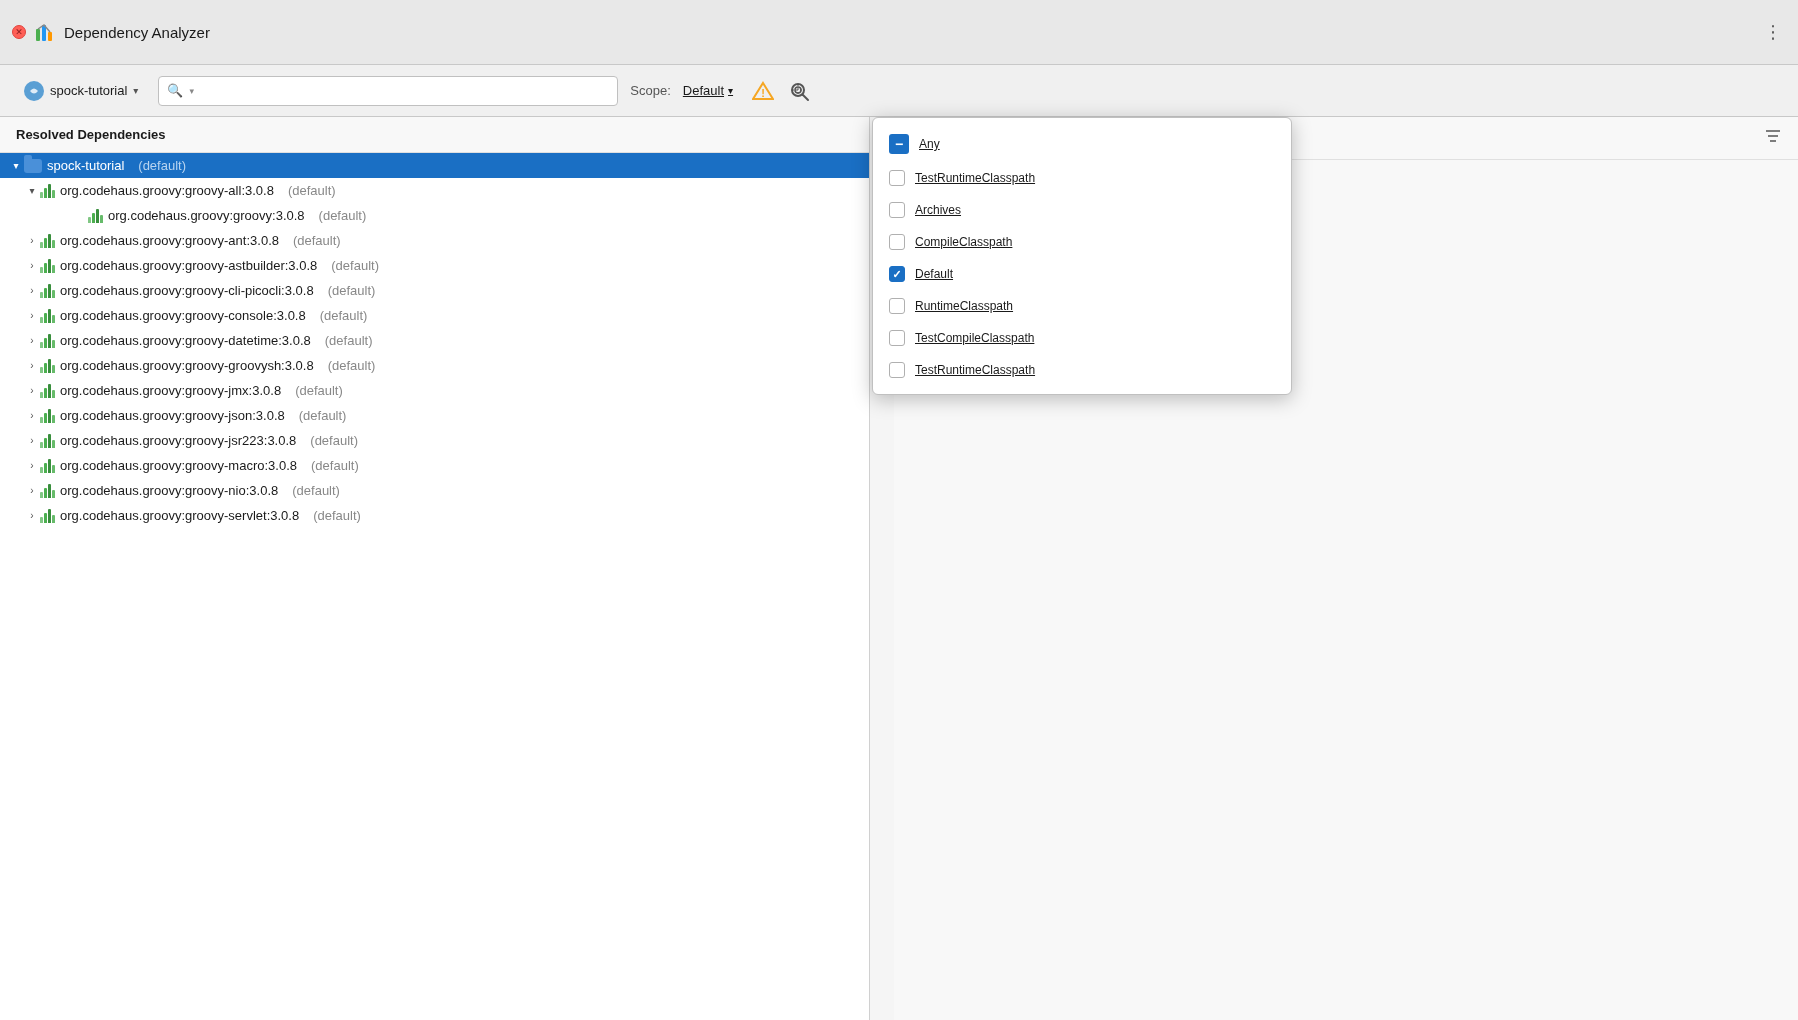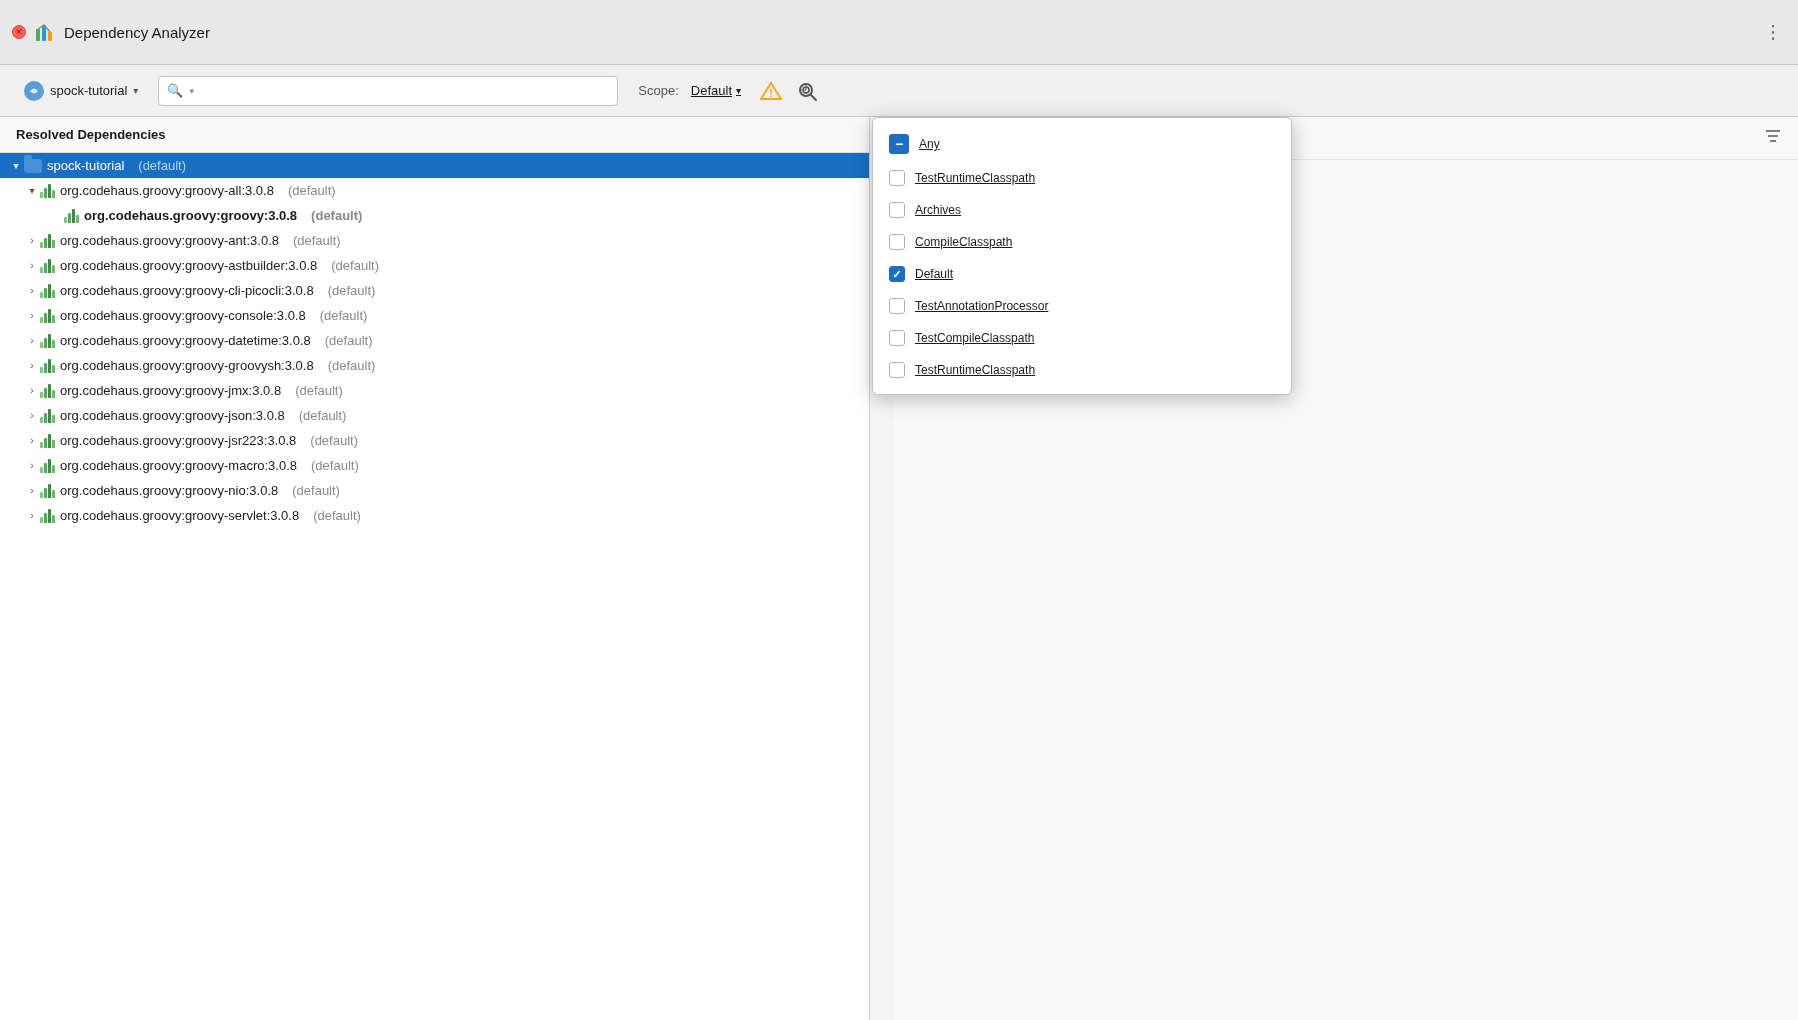--- a/index.html
+++ b/index.html
@@ -100,21 +100,20 @@
       border: none;
       outline: none;
       font-size: 13px;
       width: 100%;
       background: transparent;
     }
 
     .scope-label {
       font-size: 13px;
       color: #555;
-      margin-left: 8px;
     }
     .scope-value {
       font-size: 13px;
       font-weight: 500;
       color: #1a1a1a;
       text-decoration: underline;
       cursor: pointer;
       display: flex;
       align-items: center;
       gap: 4px;
@@ -235,21 +234,21 @@
     .dep-name {
       font-size: 13px;
     }
     .dep-scope {
       font-size: 13px;
       color: #888;
       margin-left: 14px;
     }
 
     .indent-1 { padding-left: 24px; }
-    .indent-2 { padding-left: 48px; font-weight: bold; }
+    .indent-2 { padding-left: 72px; }
 
     
     .right-panel {
       flex: 1;
       background: #f8f8f8;
       display: flex;
       flex-direction: column;
     }
     .right-panel-header {
       display: flex;
@@ -617,25 +616,25 @@
   <div class="dropdown-item">
     <div class="checkbox"></div>
     <span class="dropdown-item-text">CompileClasspath</span>
   </div>
 
   <div class="dropdown-item">
     <div class="checkbox checked"></div>
     <span class="dropdown-item-text">Default</span>
   </div>
 
-
   <div class="dropdown-item">
     <div class="checkbox"></div>
-    <span class="dropdown-item-text">TestAnnotationProcessor</span>
-  </div>
+    <span class="dropdown-item-text">RuntimeClasspath</span>
+  </div>
+
 
   <div class="dropdown-item">
     <div class="checkbox"></div>
     <span class="dropdown-item-text">TestCompileClasspath</span>
   </div>
 
   <div class="dropdown-item">
     <div class="checkbox"></div>
     <span class="dropdown-item-text">TestRuntimeClasspath</span>
   </div>

